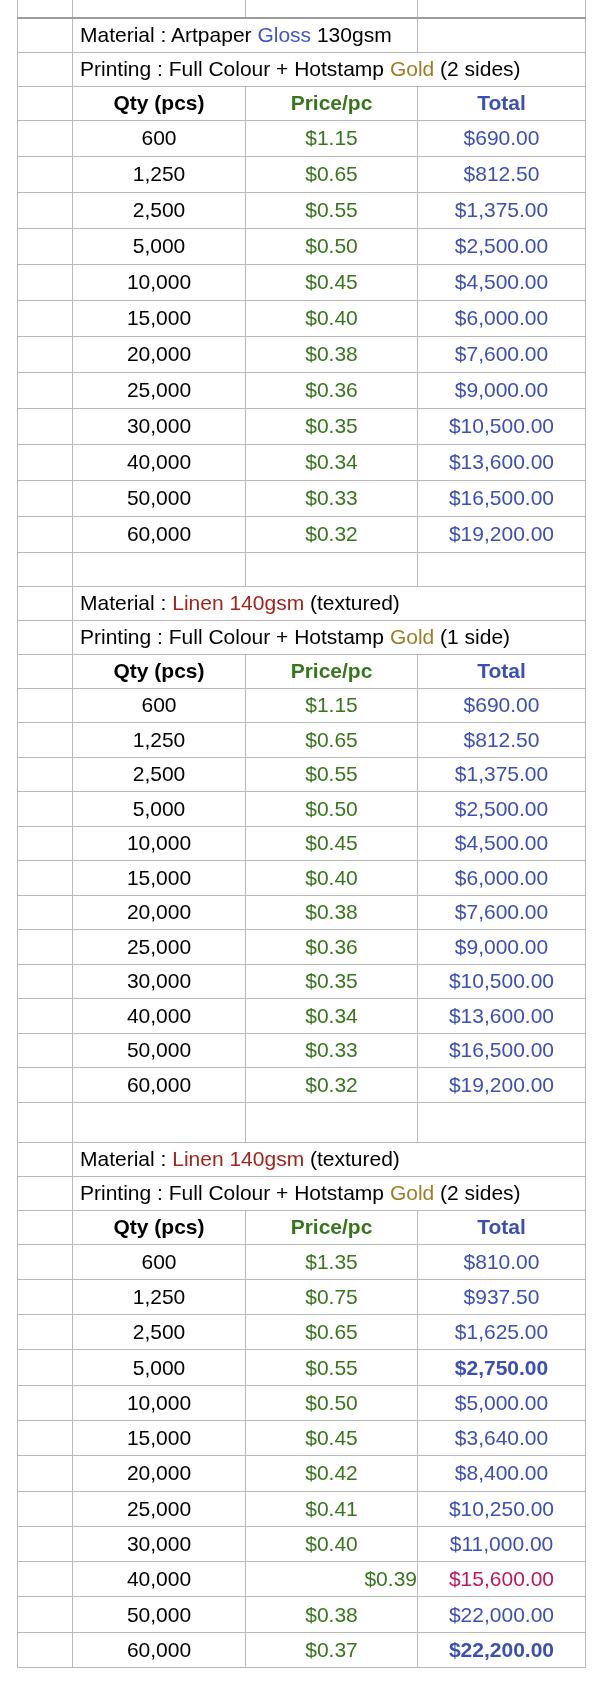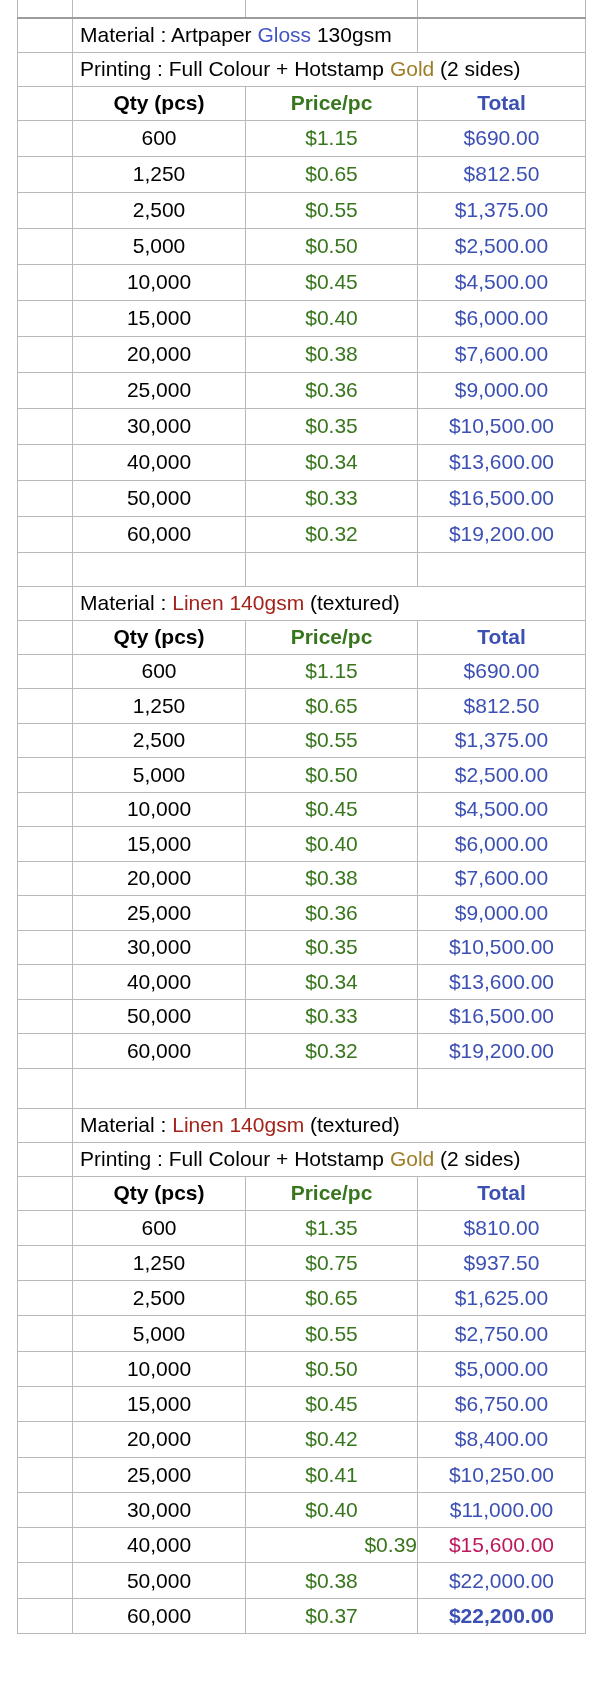--- a/index.html
+++ b/index.html
@@ -143,20 +143,24 @@
           <td></td>
           <td></td>
           <td></td>
         </tr>
         <tr class="meta">
           <td class="cellA"></td>
           <td class="text-cell" colspan="3"><span style="color: rgb(0, 0, 0);">Material : </span><span style="color: rgb(163, 35, 26);">Linen 140gsm</span><span style="color: rgb(0, 0, 0);"> (textured)</span></td>
         </tr>
         <tr class="meta">
           <td class="cellA"></td>
+          <td class="text-cell" colspan="3"><span style="color: rgb(0, 0, 0);">Printing : Full Colour + Hotstamp </span><span style="color: rgb(159, 125, 38);">Gold</span><span style="color: rgb(0, 0, 0);"> (1 side)</span></td>
+        </tr>
+        <tr class="meta">
+          <td class="cellA"></td>
           <td class="hdr" style="color: rgb(0, 0, 0);">Qty (pcs)</td>
           <td class="hdr" style="color: rgb(56, 118, 29);">Price/pc</td>
           <td class="hdr" style="color: rgb(60, 80, 180);">Total</td>
         </tr>
         <tr class="d1">
           <td class="cellA"></td>
           <td class="num" style="color: rgb(0, 0, 0);">600</td>
           <td class="num" style="color: rgb(56, 118, 29);">$1.15</td>
           <td class="num" style="color: rgb(60, 80, 180);">$690.00</td>
         </tr>
@@ -261,33 +265,33 @@
         <tr class="d2">
           <td class="cellA"></td>
           <td class="num" style="color: rgb(0, 0, 0);">2,500</td>
           <td class="num" style="color: rgb(56, 118, 29);">$0.65</td>
           <td class="num" style="color: rgb(60, 80, 180);">$1,625.00</td>
         </tr>
         <tr class="d2">
           <td class="cellA"></td>
           <td class="num" style="color: rgb(0, 0, 0);">5,000</td>
           <td class="num" style="color: rgb(56, 118, 29);">$0.55</td>
-          <td class="num" style="color: rgb(60, 80, 180);">$2,750.00</td>
+          <td class="num" style="color: rgb(60, 80, 180); font-weight: bold;">$2,750.00</td>
         </tr>
         <tr class="d2">
           <td class="cellA"></td>
           <td class="num" style="color: rgb(0, 0, 0);">10,000</td>
           <td class="num" style="color: rgb(56, 118, 29);">$0.50</td>
           <td class="num" style="color: rgb(60, 80, 180);">$5,000.00</td>
         </tr>
         <tr class="d2">
           <td class="cellA"></td>
           <td class="num" style="color: rgb(0, 0, 0);">15,000</td>
           <td class="num" style="color: rgb(56, 118, 29);">$0.45</td>
-          <td class="num" style="color: rgb(60, 80, 180);">$6,750.00</td>
+          <td class="num" style="color: rgb(60, 80, 180);">$3,640.00</td>
         </tr>
         <tr class="d2">
           <td class="cellA"></td>
           <td class="num" style="color: rgb(0, 0, 0);">20,000</td>
           <td class="num" style="color: rgb(56, 118, 29);">$0.42</td>
           <td class="num" style="color: rgb(60, 80, 180);">$8,400.00</td>
         </tr>
         <tr class="d2">
           <td class="cellA"></td>
           <td class="num" style="color: rgb(0, 0, 0);">25,000</td>

